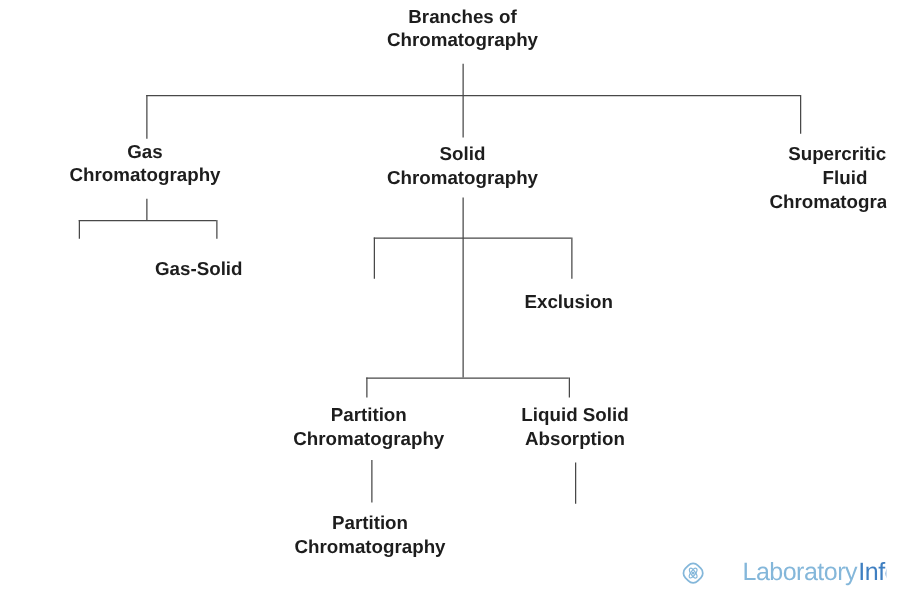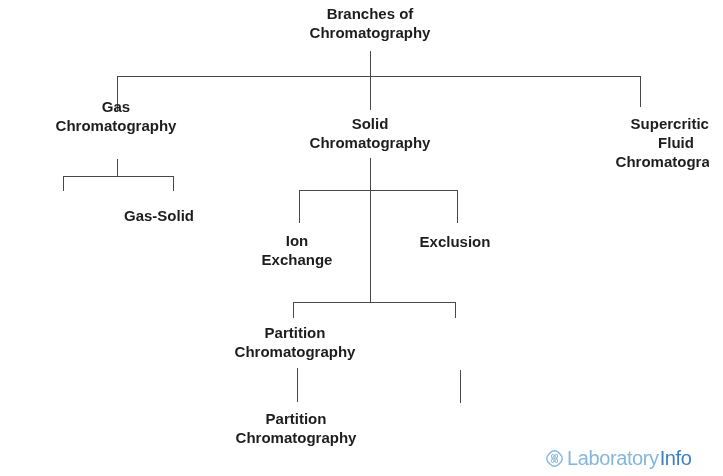--- a/index.html
+++ b/index.html
@@ -31,21 +31,21 @@
   .hl{position:absolute;height:1px;background:var(--line);}
   .logo{
     position:absolute;
     left:544px;top:446px;
     display:flex;align-items:center;gap:1px;
     text-decoration:none;
     font-size:20px;
     letter-spacing:-0.4px;
     line-height:24px;
   }
-  .logo .brand-a{color:var(--logo-primary);}
+  .logo .brand-a{color:var(--logo-primary);margin-left:27px;}
   .logo .brand-b{color:var(--logo-secondary);text-align:center;}
   .logo svg{display:block;margin-right:1px;}
 </style>
 </head>
 <body>
 
 <div class="stage">
 
   <div class="vl" style="left:370px;top:51px;height:59px;"></div>
   <div class="hl" style="left:117px;top:76px;width:523px;"></div>
@@ -64,33 +64,33 @@
 
   <div class="hl" style="left:293px;top:302px;width:162px;"></div>
   <div class="vl" style="left:293px;top:302px;height:16px;"></div>
   <div class="vl" style="left:455px;top:302px;height:16px;"></div>
 
   <div class="vl" style="left:297px;top:368px;height:34px;"></div>
   <div class="vl" style="left:460px;top:370px;height:33px;"></div>
 
   <div class="node" style="left:370px;top:4px;">Branches of
 Chromatography</div>
-  <div class="node" style="left:116px;top:97px;">Gas
+  <div class="node" style="left:116px;top:112px;">Gas
 Chromatography</div>
   <div class="node" style="left:370px;top:114px;">Solid
 Chromatography</div>
   <div class="node" style="left:676px;top:114px;">Supercritical
 Fluid
 Chromatography</div>
   <div class="node" style="left:159px;top:206px;">Gas-Solid</div>
-  <div class="node" style="left:297px;top:231px;">Ion
-Exchange</div>
   <div class="node" style="left:455px;top:232px;">Exclusion</div>
   <div class="node" style="left:295px;top:323px;">Partition
 Chromatography</div>
+  <div class="node" style="left:460px;top:323px;">Liquid Solid
+Absorption</div>
   <div class="node" style="left:296px;top:409px;">Partition
 Chromatography</div>
 
   <a class="logo" href="#">
     <svg width="21" height="21" viewBox="0 0 24 24">
       <rect x="4" y="4" width="16" height="16" rx="6" fill="none" stroke="#84b7da" stroke-width="1.6" transform="rotate(45 12 12)"></rect>
       <ellipse cx="12" cy="12" rx="5.2" ry="2.1" fill="none" stroke="#84b7da" stroke-width="1.1" transform="rotate(-55 12 12)"></ellipse>
       <ellipse cx="12" cy="12" rx="5.2" ry="2.1" fill="none" stroke="#84b7da" stroke-width="1.1" transform="rotate(55 12 12)"></ellipse>
       <circle cx="12" cy="12" r="1.2" fill="#84b7da"></circle>
     </svg>

